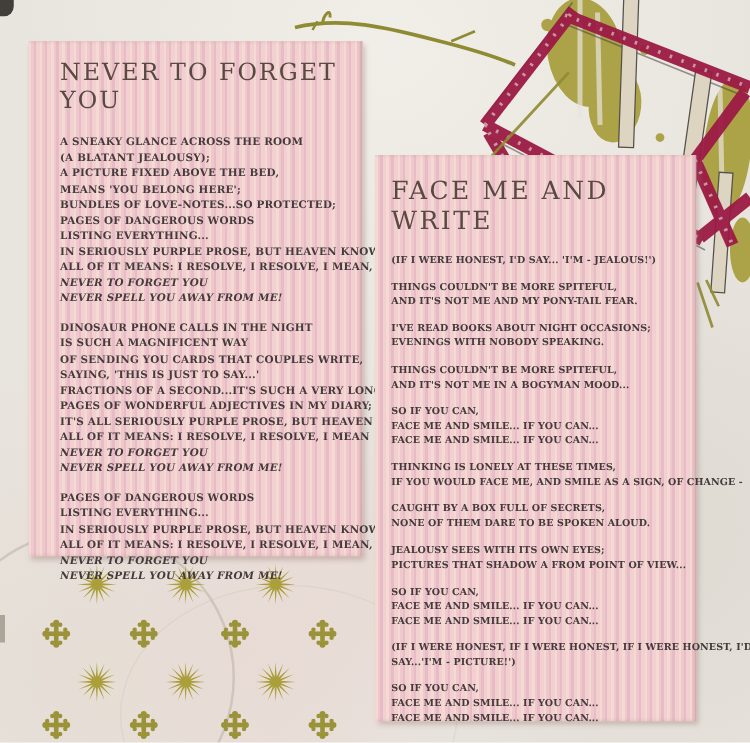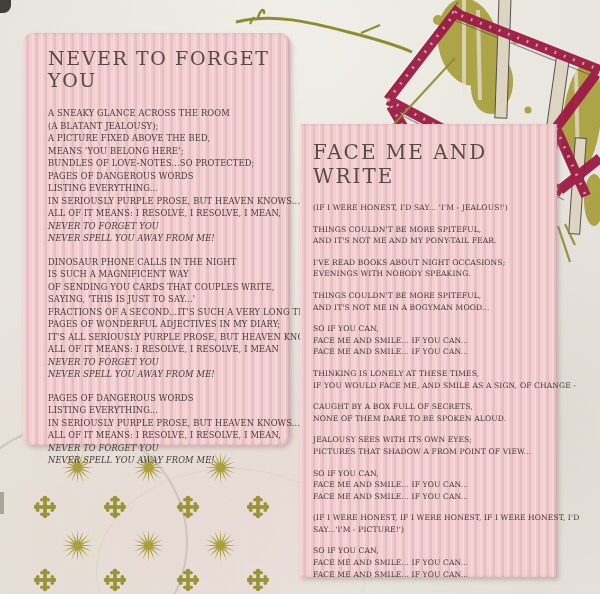--- a/index.html
+++ b/index.html
@@ -25,30 +25,30 @@
   .panel{
     position:absolute; z-index:2;
     background-image:repeating-linear-gradient(90deg,
       #f5d9d5 0px, #f5d9d5 2px,
       #efc8cc 2px, #efc8cc 4px,
       #e8bcc6 4px, #e8bcc6 6px,
       #f2d0cf 6px, #f2d0cf 9px);
     box-shadow:2px 3px 4px rgba(140,110,100,.35), inset -2px 0 3px rgba(150,110,110,.25);
     color:#443a3b;
   }
-  #panel-left{left:23px; top:33px; width:267px; height:412px; padding:12px 8px 0 25px; box-sizing:border-box;border-radius:11px;}
+  #panel-left{left:23px; top:33px; width:267px; height:412px; padding:12px 8px 0 25px; box-sizing:border-box;}
   #panel-right{left:300px; top:124px; width:257px; height:453px; padding:14px 6px 0 13px; box-sizing:border-box;}
 
   .song-title{
     font-family:"DejaVu Serif", serif; font-weight:400; color:#584a42;
   }
   #panel-left .song-title{font-size:19px; letter-spacing:1.6px; margin:2px 0 16px 0;}
   #panel-right .song-title{font-size:20px; letter-spacing:2px; margin:2px 0 14px 0;}
 
-  .lyrics{font-family:"DejaVu Serif", serif; font-weight:400;}
+  .lyrics{font-family:"DejaVu Serif", serif; font-weight:700;}
   #panel-left  .lyrics{font-size:8.3px; line-height:12.5px; letter-spacing:.15px;}
   #panel-right .lyrics{font-size:7.6px; line-height:11.6px; letter-spacing:.1px;}
   #panel-left  .stanza{margin-bottom:11px;}
   #panel-right .stanza{margin-bottom:10px;}
   .line{white-space:nowrap;}
   .line.italic{font-style:italic;}
 
   .orn{position:absolute; z-index:1;}
 </style>
 </head>

